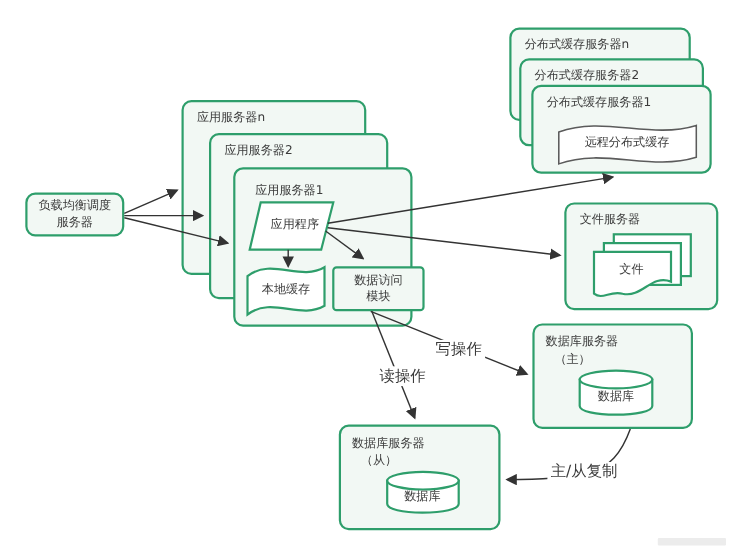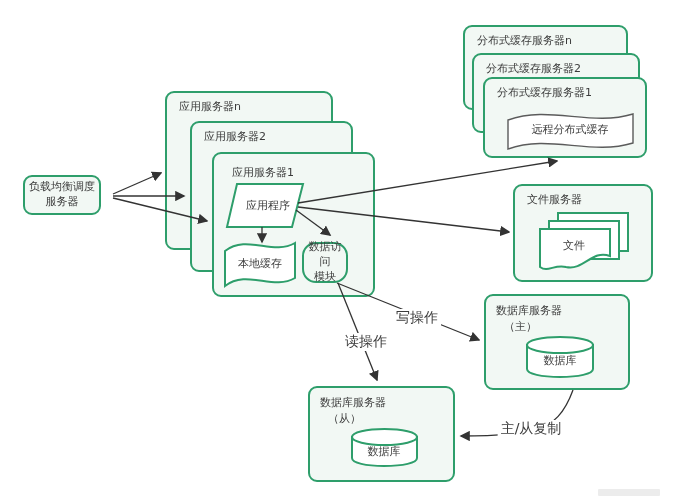--- a/index.html
+++ b/index.html
@@ -41,26 +41,26 @@
   <div class="box" style="left:165px;top:91px;width:168px;height:159px;">
     <div class="title">应用服务器n</div>
   </div>
   <div class="box" style="left:190px;top:121px;width:163px;height:151px;">
     <div class="title">应用服务器2</div>
   </div>
   <div class="box" style="left:212px;top:152px;width:163px;height:145px;">
     <div class="title pad-lg">应用服务器1</div>
   </div>
 
-  <div class="box" style="left:302px;top:242px;width:46px;height:41px;border-radius:14px;">
+  <div class="box" style="left:302px;top:242px;width:84px;height:41px;border-radius:4px;">
     <div class="center-label">数据访问
 模块</div>
   </div>
 
-  <div class="box" style="left:23px;top:175px;width:78px;height:40px;">
+  <div class="box" style="left:23px;top:175px;width:90px;height:40px;">
     <div class="center-label">负载均衡调度
 服务器</div>
   </div>
 
   <div class="box" style="left:463px;top:25px;width:165px;height:85px;">
     <div class="title">分布式缓存服务器n</div>
   </div>
   <div class="box" style="left:472px;top:53px;width:168px;height:80px;">
     <div class="title">分布式缓存服务器2</div>
   </div>

